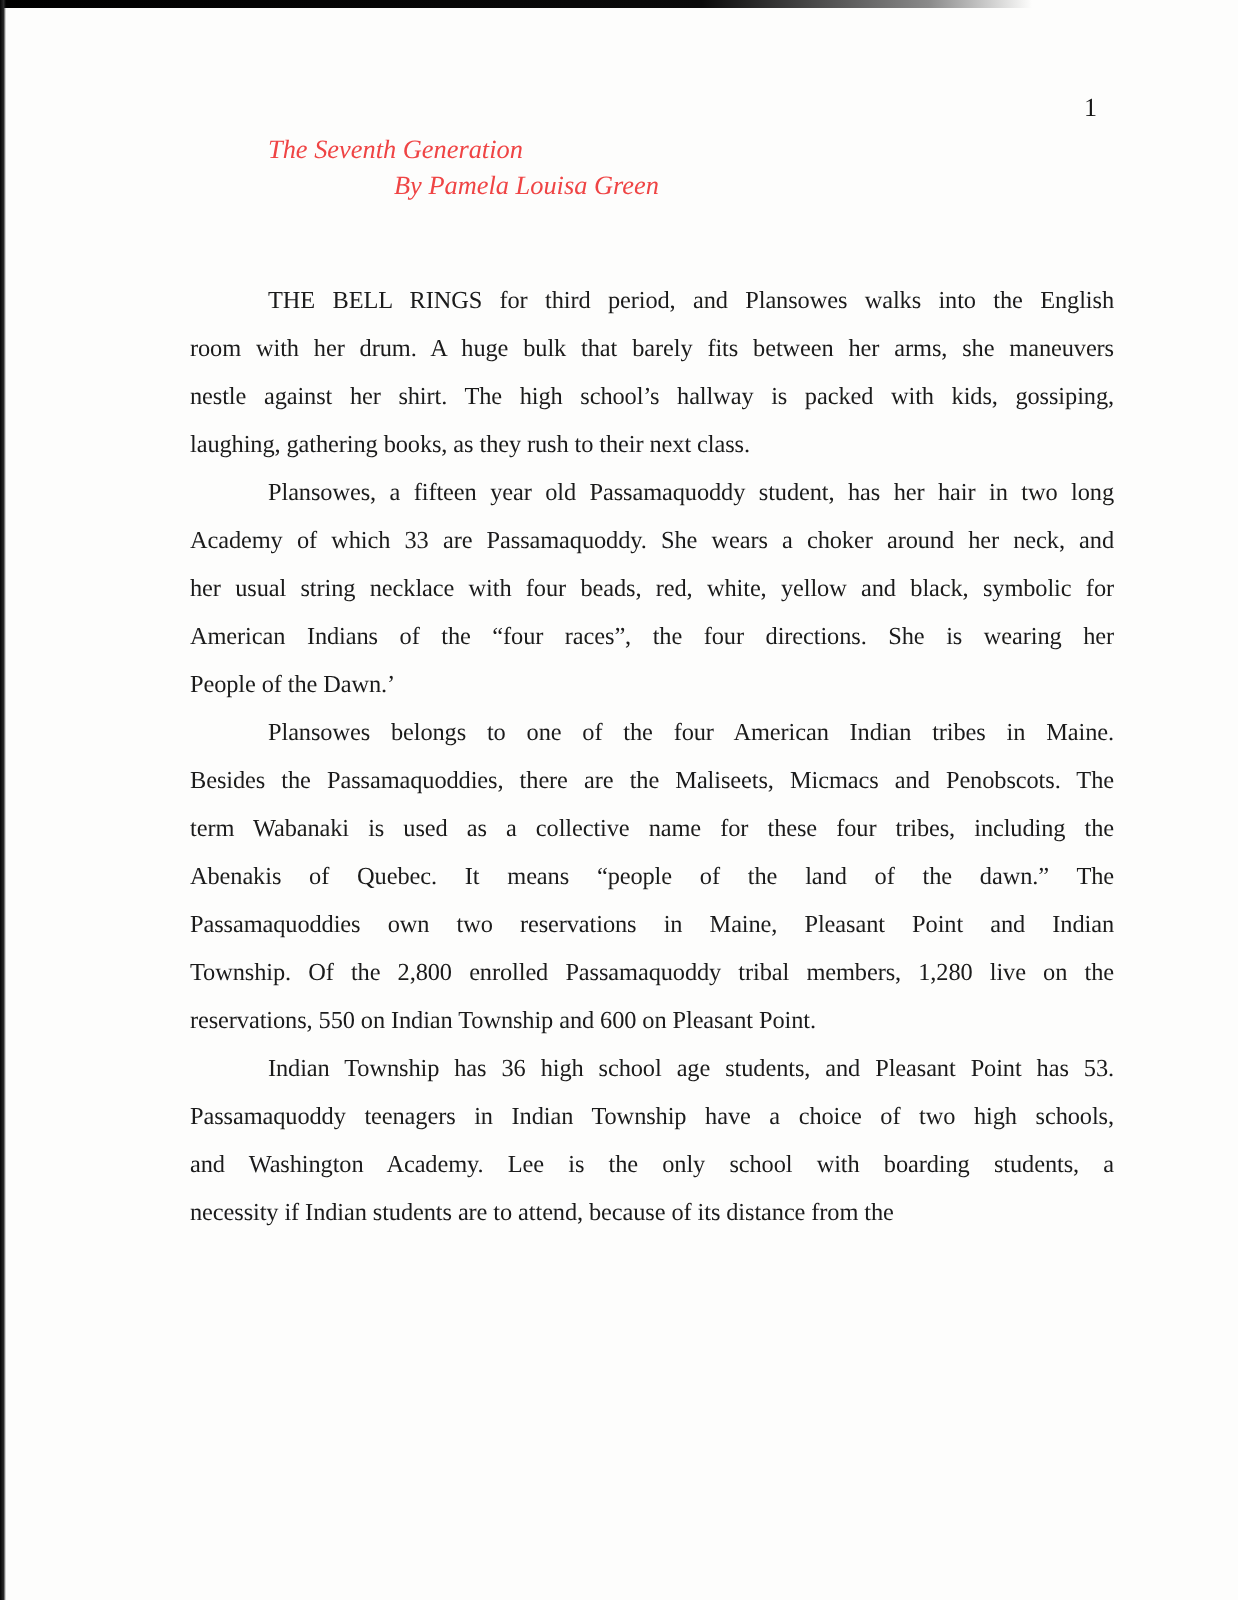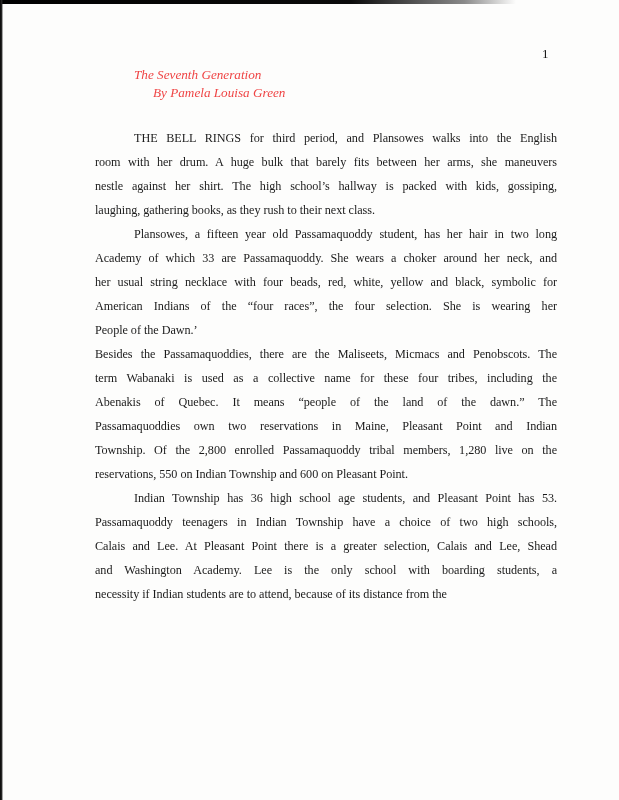--- a/index.html
+++ b/index.html
@@ -37,24 +37,24 @@
     color: #161616;
   }
   .title-block {
     position: absolute;
     top: 66px; left: 134px;
     font-style: italic;
     font-size: 13.2px;
     line-height: 17.5px;
     color: #ef4444;
   }
-  .byline { margin-left: 19px; }
+  .byline { margin-left: 63px; }
   .body-text {
     position: absolute;
-    top: 126px; left: 95px;
+    top: 138px; left: 95px;
     width: 462px;
     font-size: 12.2px;
     line-height: 24px;
     letter-spacing: -0.05px;
   }
   .line {
     white-space: nowrap;
     text-align: justify;
     text-align-last: justify;
   }
@@ -82,35 +82,35 @@
       <div class="line first">THE BELL RINGS for third period, and Plansowes walks into the English</div>
       <div class="line">room with her drum. A huge bulk that barely fits between her arms, she maneuvers</div>
       <div class="line">nestle against her shirt. The high school’s hallway is packed with kids, gossiping,</div>
       <div class="line last">laughing, gathering books, as they rush to their next class.</div>
     </div>
 
     <div class="paragraph">
       <div class="line first">Plansowes, a fifteen year old Passamaquoddy student, has her hair in two long</div>
       <div class="line">Academy of which 33 are Passamaquoddy. She wears a choker around her neck, and</div>
       <div class="line">her usual string necklace with four beads, red, white, yellow and black, symbolic for</div>
-      <div class="line">American Indians of the “four races”, the four selection. She is wearing her</div>
+      <div class="line">American Indians of the “four races”, the four directions. She is wearing her</div>
       <div class="line last">People of the Dawn.’</div>
     </div>
 
     <div class="paragraph">
+      <div class="line first">Plansowes belongs to one of the four American Indian tribes in Maine.</div>
       <div class="line">Besides the Passamaquoddies, there are the Maliseets, Micmacs and Penobscots. The</div>
       <div class="line">term Wabanaki is used as a collective name for these four tribes, including the</div>
       <div class="line">Abenakis of Quebec. It means “people of the land of the dawn.” The</div>
       <div class="line">Passamaquoddies own two reservations in Maine, Pleasant Point and Indian</div>
       <div class="line">Township. Of the 2,800 enrolled Passamaquoddy tribal members, 1,280 live on the</div>
       <div class="line last">reservations, 550 on Indian Township and 600 on Pleasant Point.</div>
     </div>
 
     <div class="paragraph">
       <div class="line first">Indian Township has 36 high school age students, and Pleasant Point has 53.</div>
       <div class="line">Passamaquoddy teenagers in Indian Township have a choice of two high schools,</div>
-      <div class="line">Calais and Lee. At Pleasant Point there is a greater selection, Calais and Lee, Shead</div>
       <div class="line">and Washington Academy. Lee is the only school with boarding students, a</div>
       <div class="line last">necessity if Indian students are to attend, because of its distance from the</div>
     </div>
 
   </div>
 </div>
 
 </body></html>

